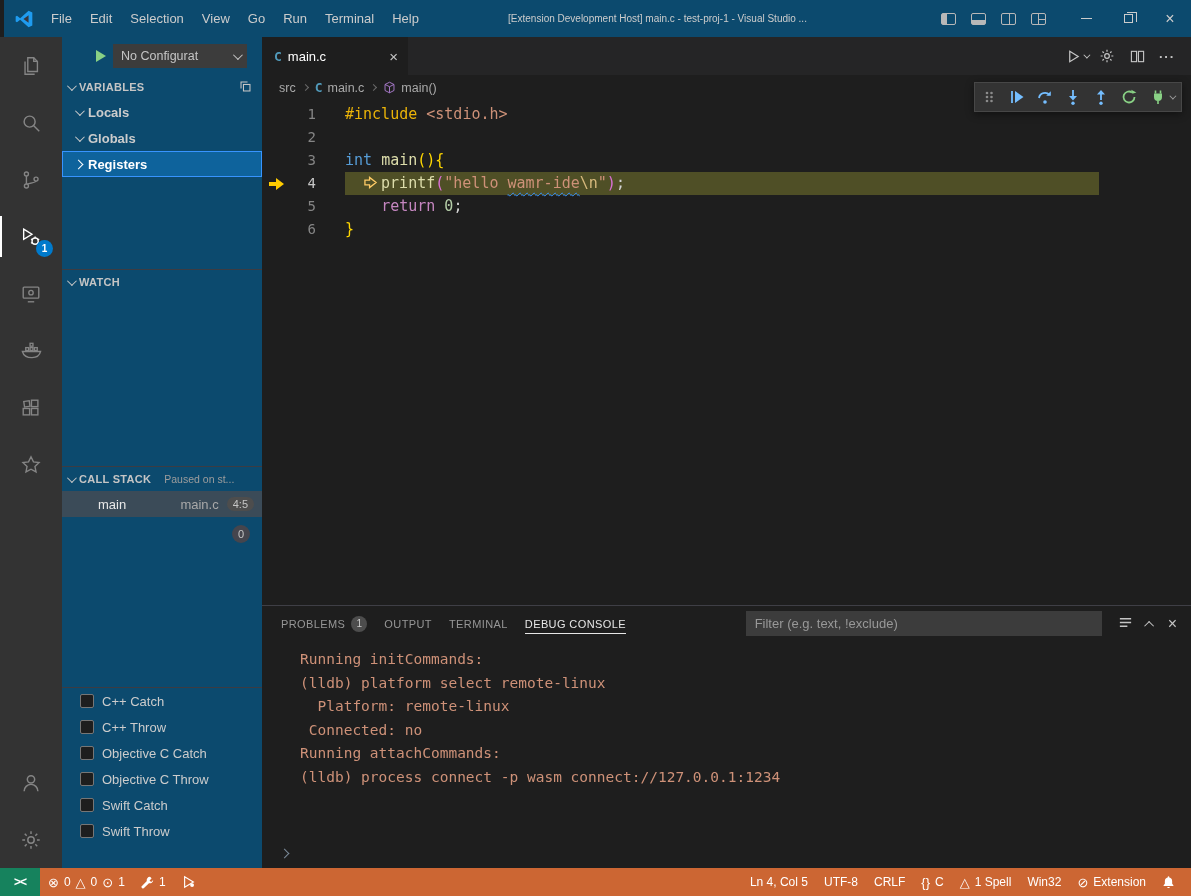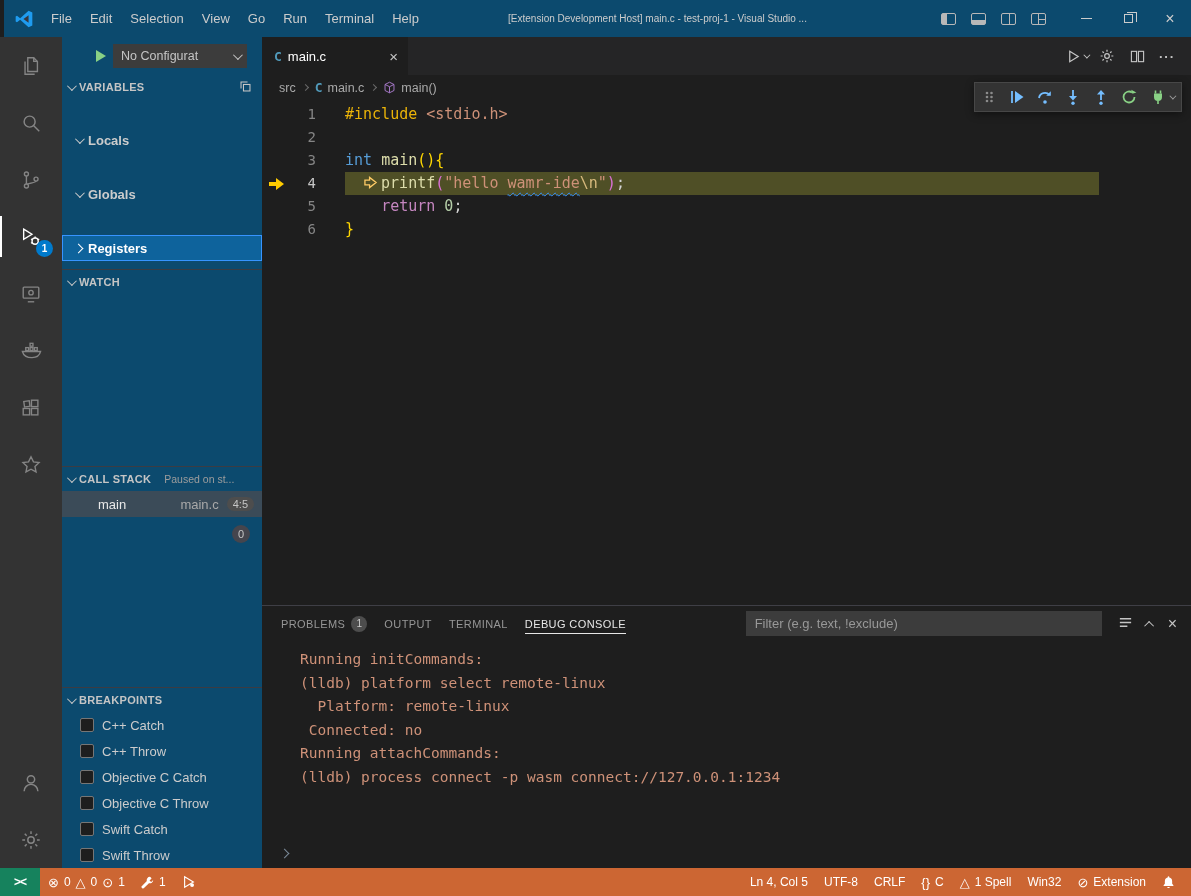--- a/index.html
+++ b/index.html
@@ -57,21 +57,21 @@
   .play-glyph{width:0;height:0;border-left:10px solid #89D185;border-top:6px solid transparent;
               border-bottom:6px solid transparent;display:block;}
   .config-dropdown{height:24px;width:134px;background:#3C3C3C;display:flex;align-items:center;
                    justify-content:space-between;padding:0 7px 0 8px;font-size:12.5px;color:#C5C5C5;}
   .sb-section{position:absolute;left:0;right:0;}
   .sb-section.bordered{border-top:1px solid #3C3C42;}
   .section-header{height:24px;display:flex;align-items:center;gap:5px;padding-left:5px;
                   font-size:11px;font-weight:700;color:#C5C5C5;letter-spacing:.3px;}
   .section-status{font-weight:400;font-size:10.5px;color:#9D9D9D;margin-left:8px;letter-spacing:0;}
   .collapse-icon{margin-left:auto;margin-right:10px;color:#C5C5C5;}
-  .tree-row{height:26px;display:flex;align-items:center;gap:6px;padding-left:13px;font-weight:600;color:#CCCCCC;margin-top:28px;}
+  .tree-row{height:26px;display:flex;align-items:center;gap:6px;padding-left:13px;font-weight:600;color:#CCCCCC;}
   .tree-row.selected{background:var(--selected-item,#0E639C);color:#FFFFFF;
                      box-shadow:inset 0 0 0 1px #3794FF;}
   .frame-row{height:26px;display:flex;align-items:center;background:#3B4B58;padding:0 8px 0 36px;}
   .frame-name{color:#E8E8E8;}
   .frame-file{margin-left:auto;color:#A9A9A9;margin-right:8px;}
   .frame-pos{background:#4D4D4D;color:#C5C5C5;font-size:11px;border-radius:9px;padding:1px 6px;}
   .zero-badge{position:absolute;right:12px;top:58px;width:18px;height:18px;border-radius:50%;
               background:#45454D;color:#C5C5C5;font-size:11px;display:flex;align-items:center;justify-content:center;}
   .bp-row{height:26px;display:flex;align-items:center;gap:8px;padding-left:18px;color:#CCCCCC;}
   .bp-checkbox{width:14px;height:14px;border:1px solid #767676;background:#1E1E1E;border-radius:2px;flex:none;}
@@ -309,24 +309,20 @@
     </div>
     <div class="frame-row">
       <span class="frame-name">main</span>
       <span class="frame-file">main.c</span>
       <span class="frame-pos">4:5</span>
     </div>
     <span class="zero-badge">0</span>
   </div>
 
   <div class="sb-section bordered" style="top:650px;">
-    <div class="section-header">
-      <span class="chev down"></span>
-      <span>BREAKPOINTS</span>
-    </div>
     <div>
         <div class="bp-row">
           <span class="bp-checkbox"></span>
           <span>C++ Catch</span>
         </div>
         <div class="bp-row">
           <span class="bp-checkbox"></span>
           <span>C++ Throw</span>
         </div>
         <div class="bp-row">

